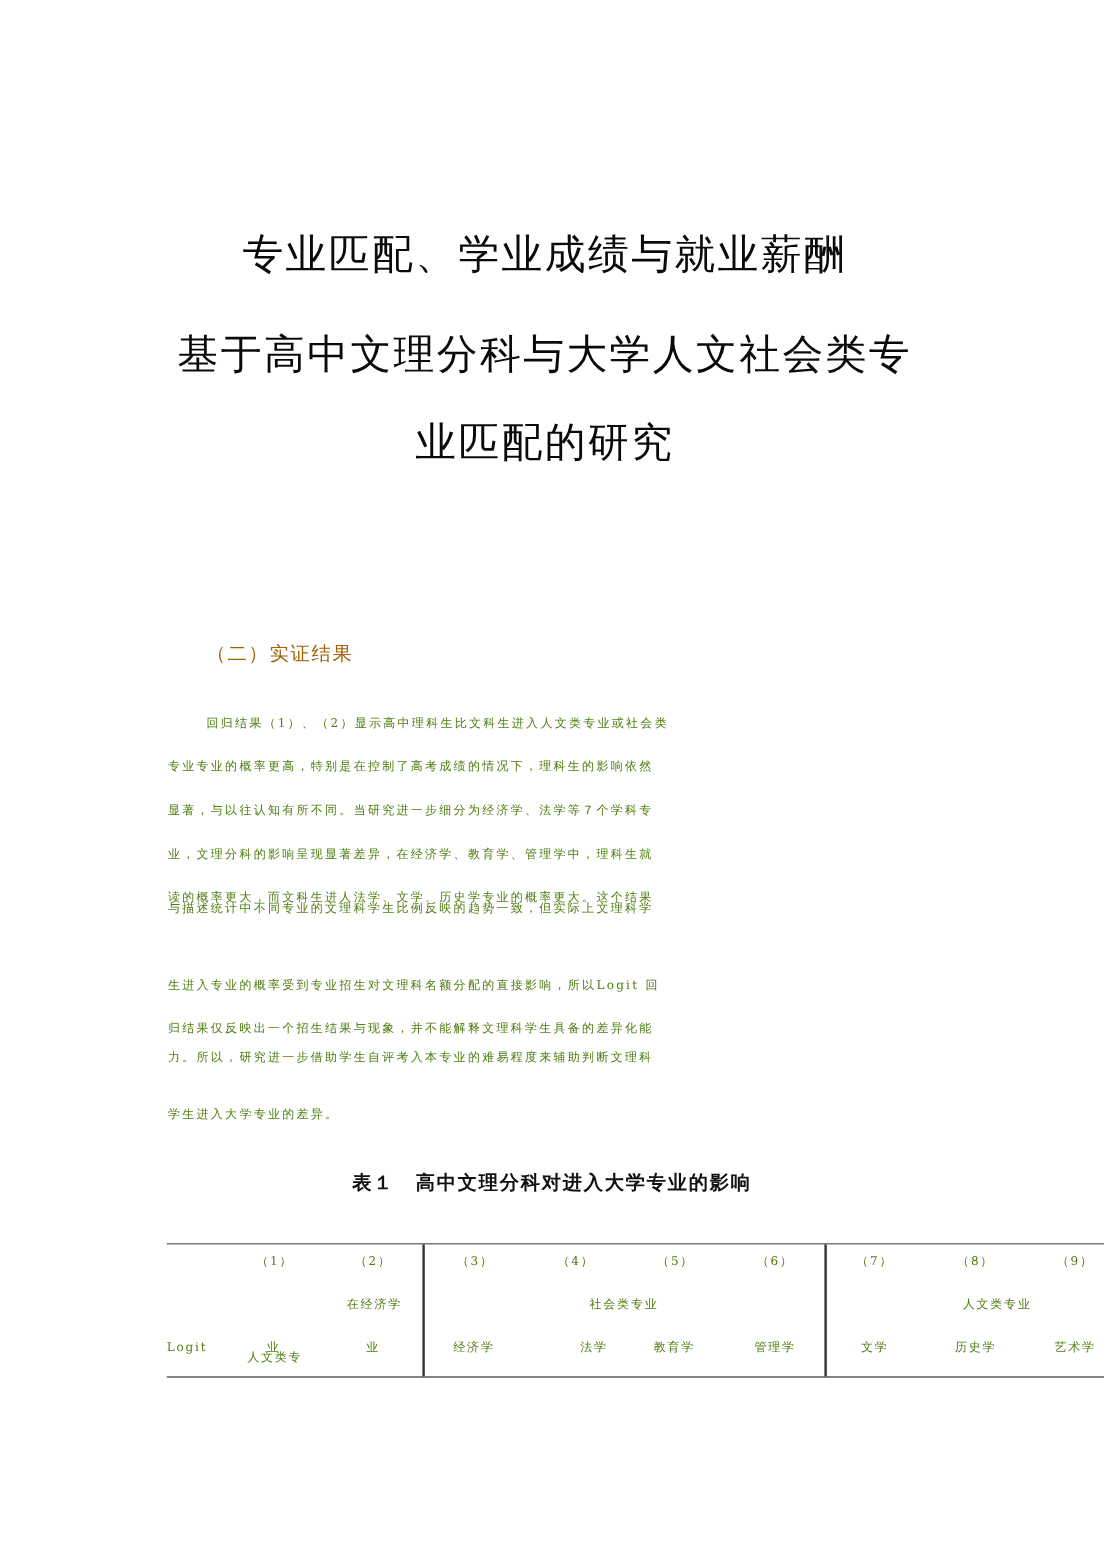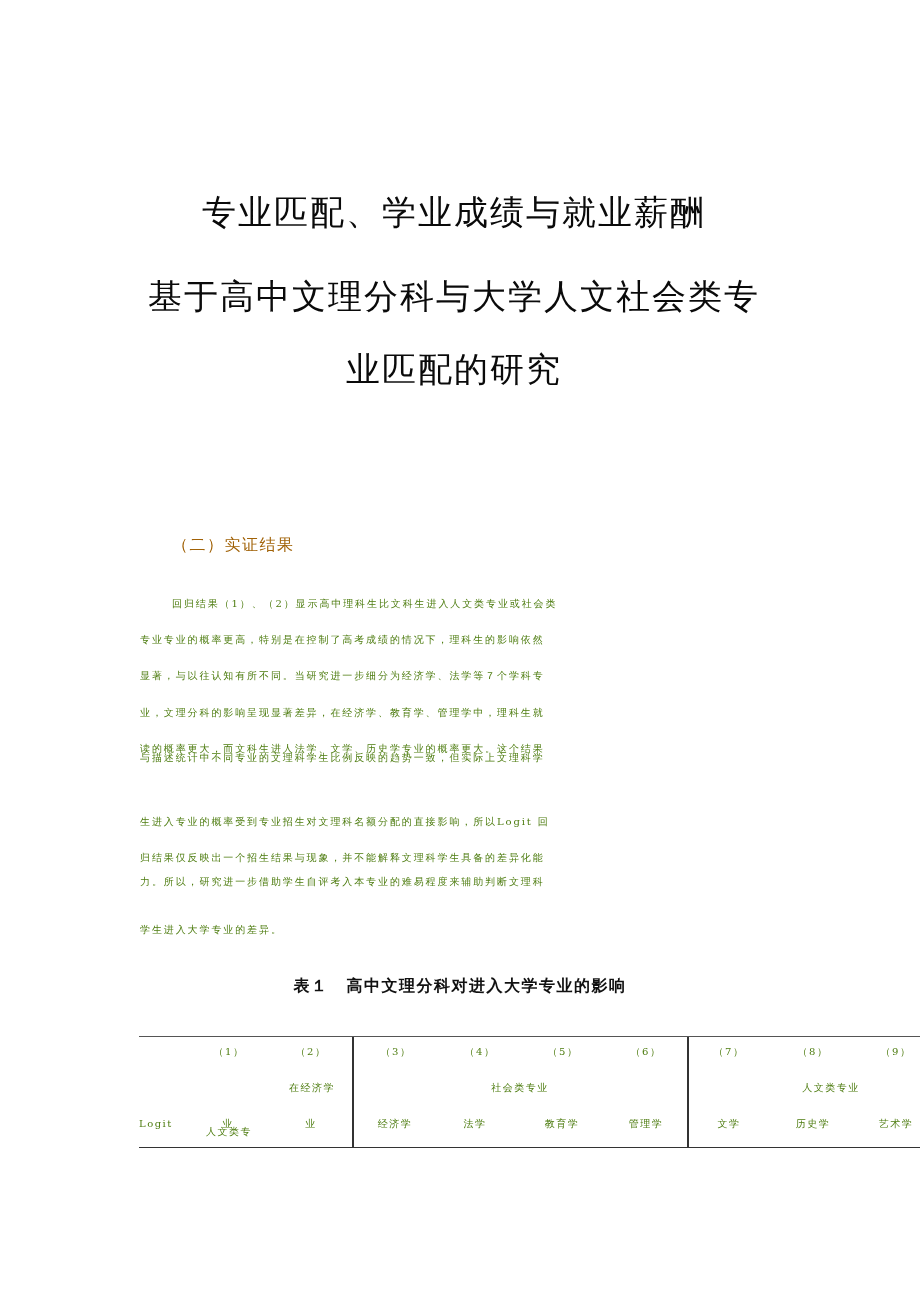--- a/index.html
+++ b/index.html
@@ -120,21 +120,21 @@
 
     <div class="cell" style="left:90px; top:41px;margin-top:44px;">人文类专</div>
     <div class="cell" style="left:173px; top:41px;">在经济学</div>
     <div class="cell" style="left:381px; top:41px;">社会类专业</div>
     <div class="cell" style="left:692px; top:41px;">人文类专业</div>
 
     <div class="cell left" style="left:0px; top:77px; font-family:'DejaVu Serif','Liberation Serif',serif;">Logit</div>
     <div class="cell" style="left:89px; top:77px;">业</div>
     <div class="cell" style="left:172px; top:77px;">业</div>
     <div class="cell" style="left:256px; top:77px;">经济学</div>
-    <div class="cell" style="left:336px; top:77px;font-family:Liberation Serif, serif;">法学</div>
+    <div class="cell" style="left:356px; top:77px;font-family:Liberation Serif, serif;">法学</div>
     <div class="cell" style="left:423px; top:77px;">教育学</div>
     <div class="cell" style="left:507px; top:77px;">管理学</div>
     <div class="cell" style="left:590px; top:77px;">文学</div>
     <div class="cell" style="left:674px; top:77px;">历史学</div>
     <div class="cell" style="left:757px; top:77px;">艺术学</div>
   </div>
 
 </div>
 
 </body></html>

